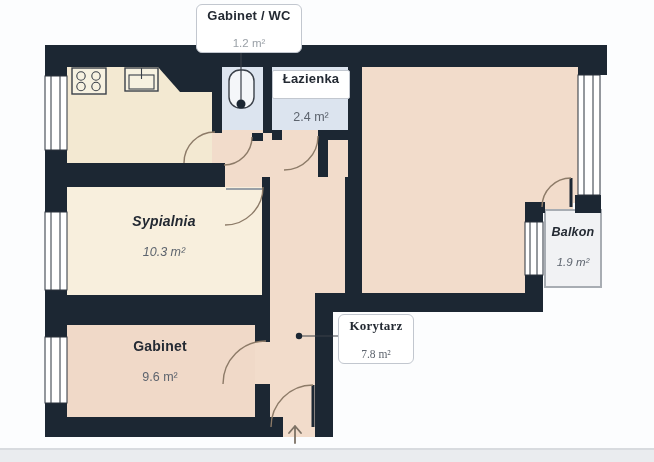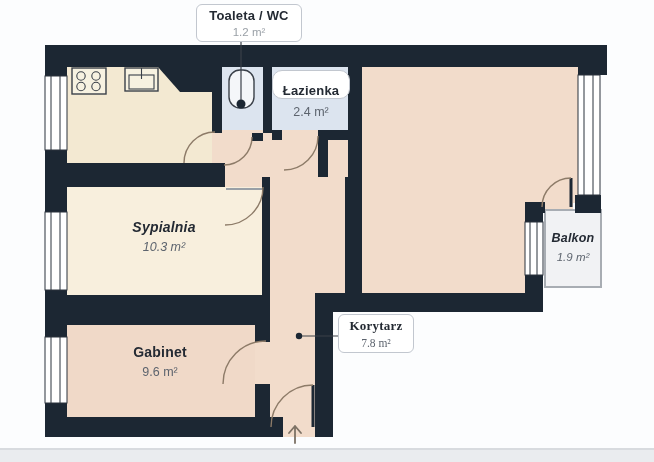--- a/index.html
+++ b/index.html
@@ -22,32 +22,32 @@
   .leaf-thin{stroke:#9aa0a6;stroke-width:2;fill:none;}
   .leader{stroke:#3a4049;stroke-width:1.2;fill:none;}
   .dot{fill:#1c2733;}
   .arrow{stroke:#7d7265;stroke-width:1.8;fill:none;stroke-linecap:round;}
   .balcony{fill:var(--balcony-floor,#f1f2f4);stroke:#a8adb3;stroke-width:2;}
   .bottom-strip{fill:#eaecef;}
   .bottom-strip-line{fill:#d8dbdf;}
 
   .room-label{position:absolute;transform:translate(-50%,-50%);text-align:center;line-height:1.25;white-space:nowrap;}
   .rname{display:block;font-weight:bold;font-size:14px;color:var(--label-text,#242a33);letter-spacing:.2px;}
-  .rarea{display:block;font-size:12.5px;color:var(--area-text,#5d646e);margin-top:3px;}
+  .rarea{display:block;font-size:12.5px;color:var(--area-text,#5d646e);margin-top:14px;}
   .room-label.small .rname{font-size:12.5px;}
   .room-label.small .rarea{font-size:11.5px;}
 
   .callout{position:absolute;background:#fff;border:1.5px solid #c2c7cf;border-radius:6px;
            text-align:center;padding:3px 6px;box-sizing:border-box;}
   .callout .rname{font-size:13px;}
   .callout .rarea{font-size:11.5px;}
   #callout-toaleta{left:196px;top:4px;width:106px;}
   #callout-toaleta .rarea{color:#9aa0a7;}
-  #box-lazienka{left:272px;top:70px;width:78px;height:29px;border-radius:10px;
-                display:flex;align-items:flex-end;justify-content:center;padding:0;}
+  #box-lazienka{left:272px;top:70px;width:78px;height:29px;border-radius:2px;
+                display:flex;align-items:flex-start;justify-content:center;padding:0;}
   #lbl-lazienka-area{left:311px;top:111px;}
   #callout-korytarz{left:338px;top:314px;width:76px;font-family:Liberation Serif, serif;}
 </style>
 </head>
 <body>
 
 <div id="stage">
 
   <svg id="plan-svg" width="654" height="462" viewBox="0 0 654 462">
 
@@ -184,21 +184,21 @@
   </div>
 
   <div class="callout" id="box-lazienka">
     <span class="rname">Łazienka</span>
   </div>
   <div class="room-label" id="lbl-lazienka-area">
     <span class="rarea">2.4 m²</span>
   </div>
 
   <div class="callout" id="callout-toaleta">
-    <span class="rname">Toaleta / WC</span>
+    <span class="rname">Gabinet / WC</span>
     <span class="rarea">1.2 m²</span>
   </div>
 
   <div class="callout" id="callout-korytarz">
     <span class="rname">Korytarz</span>
     <span class="rarea">7.8 m²</span>
   </div>
 
 </div>
 

